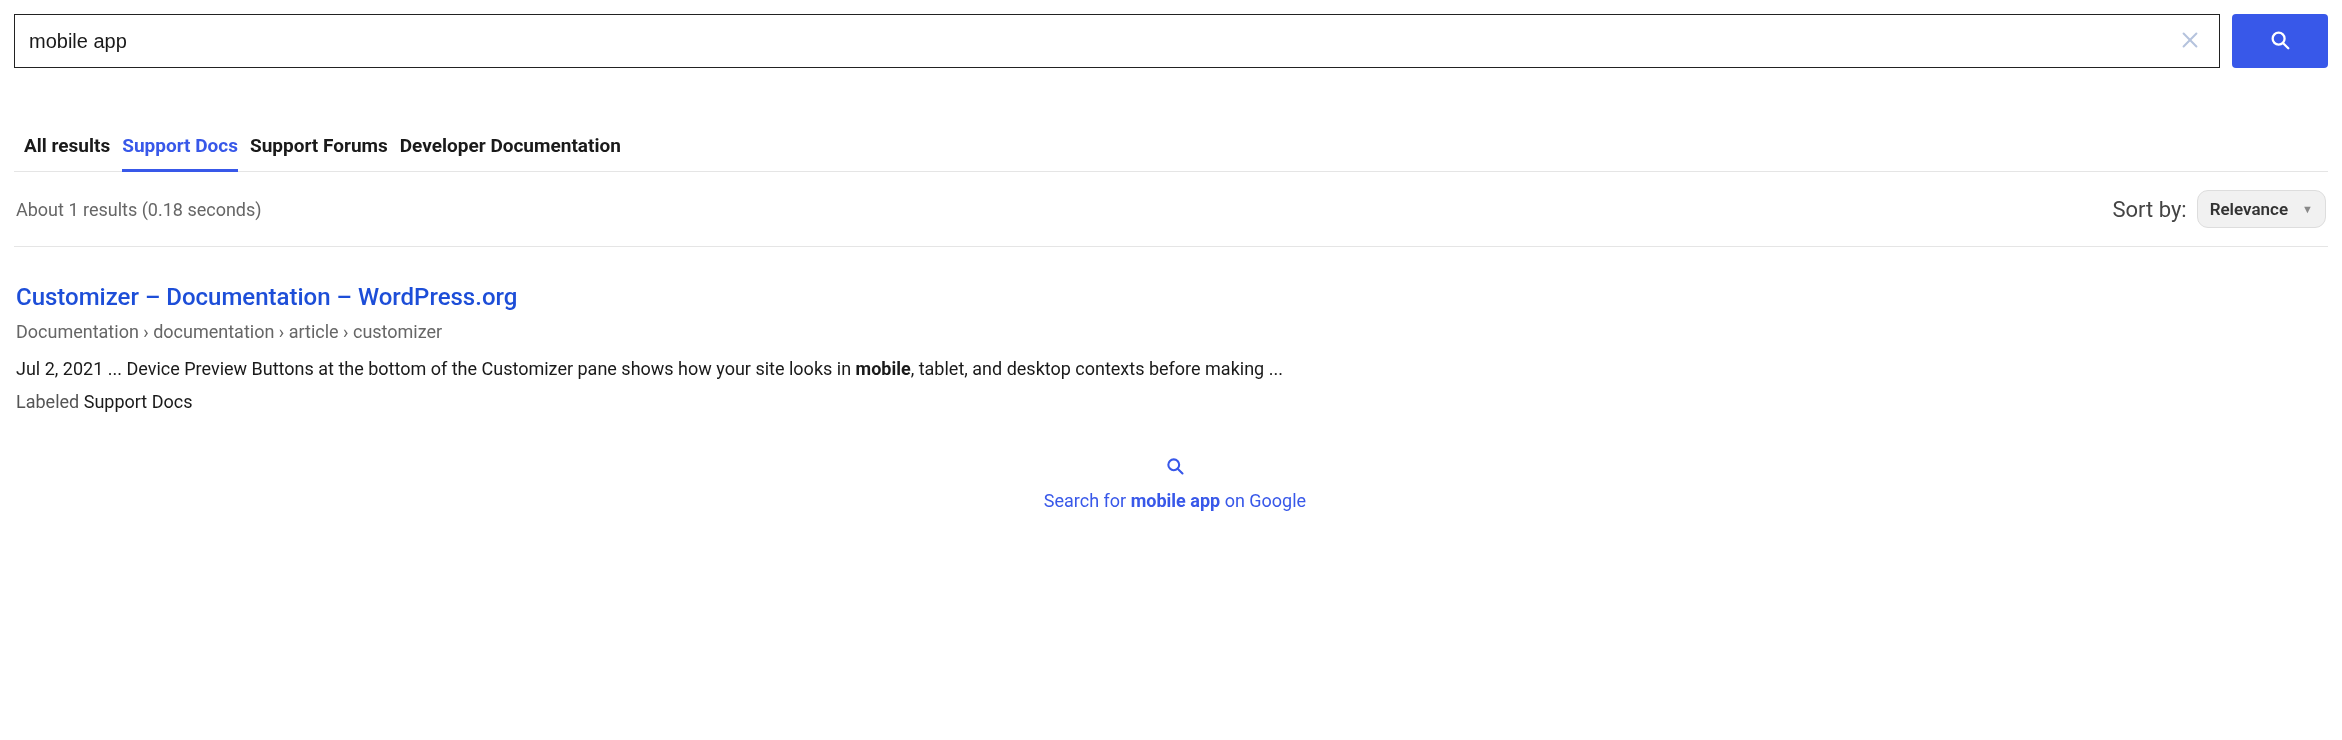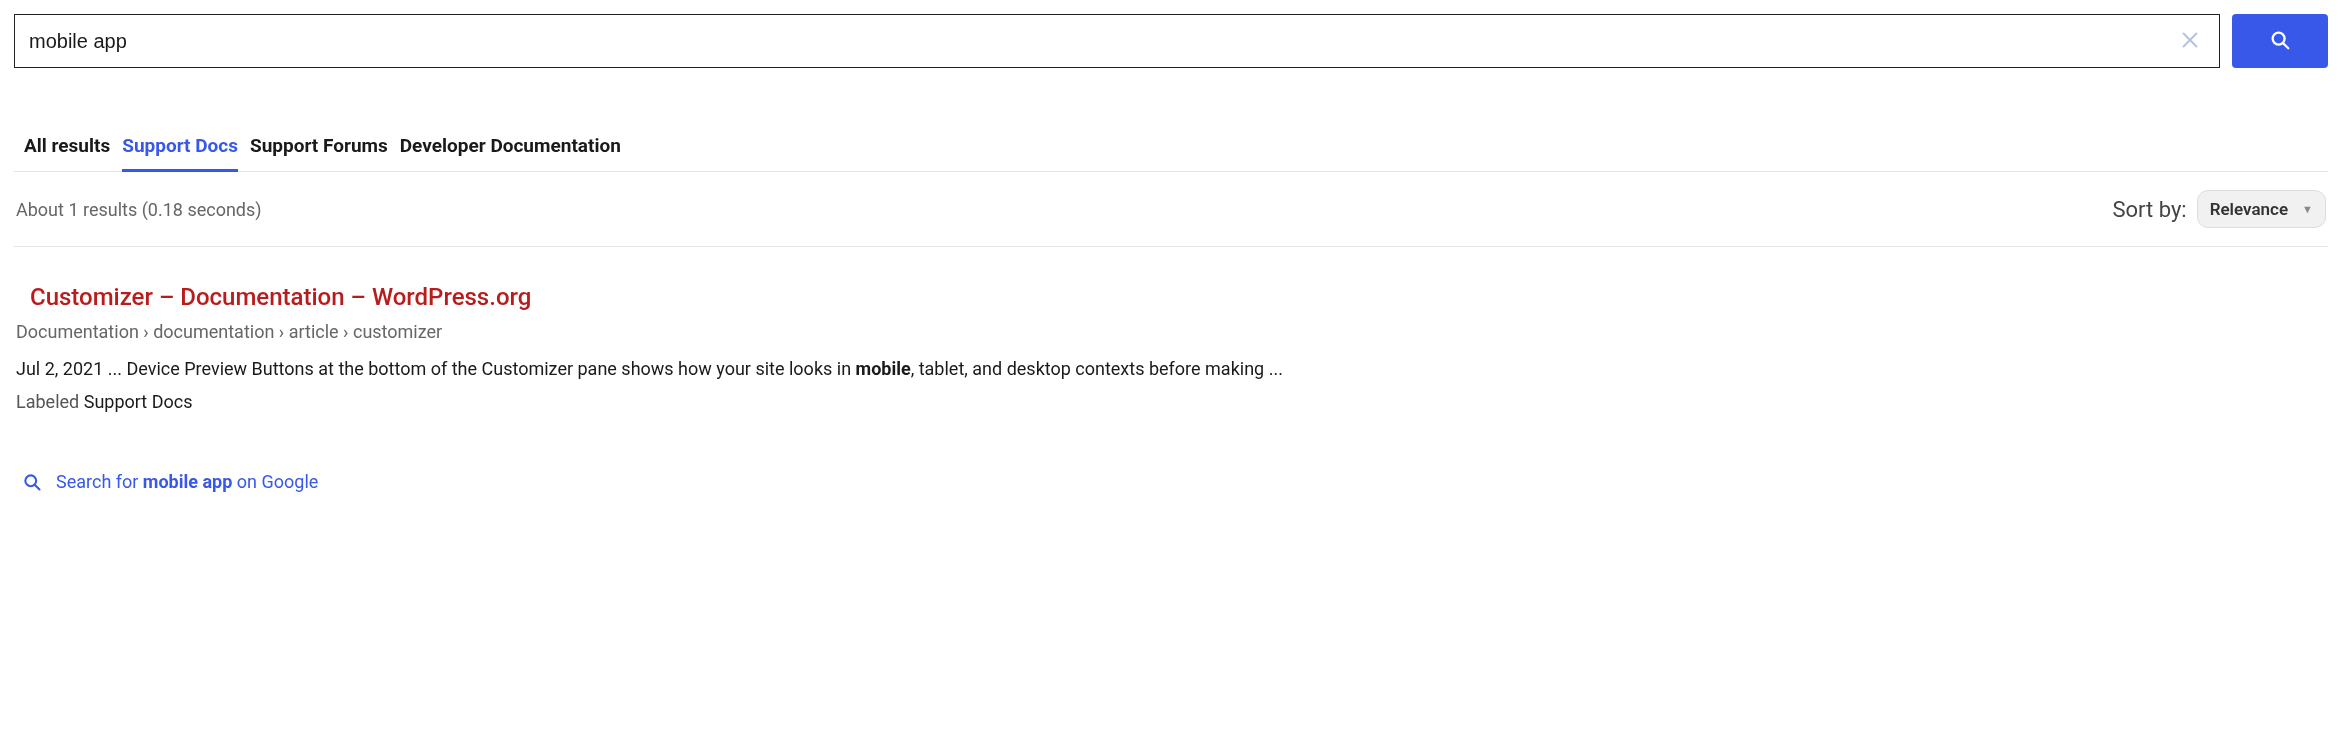--- a/index.html
+++ b/index.html
@@ -105,25 +105,24 @@
   }
   .sort-select .caret {
     color: #888;
     font-size: 11px;
   }
   .result {
     padding: 36px 2px 0 2px;
   }
   .result-title {
     font-size: 24px;
-    color: #b91c1c;
+    color: #1d4ed8;
     font-weight: 500;
     text-decoration: none;
     cursor: pointer;
-    margin-left: 14px;
   }
   .result-path {
     font-size: 18px;
     color: #666;
     margin-top: 10px;
   }
   .result-snippet {
     font-size: 18px;
     color: #1a1a1a;
     margin-top: 14px;
@@ -134,23 +133,24 @@
   .result-label {
     font-size: 18px;
     color: #1a1a1a;
     margin-top: 10px;
   }
   .result-label .lbl-key { color: #555; }
   .google-row {
     display: flex;
     align-items: center;
     gap: 14px;
-    margin-top: 59px;
+    margin-top: 44px;
     padding-left: 8px;
     cursor: pointer;
+    flex-direction: column;
   }
   .google-row .icon { color: #3858e9; display:flex; }
   .google-text {
     font-size: 18px;
     color: #3858e9;
   }
   .google-text .q { font-weight: 700; }
 </style>
 </head>
 <body>

